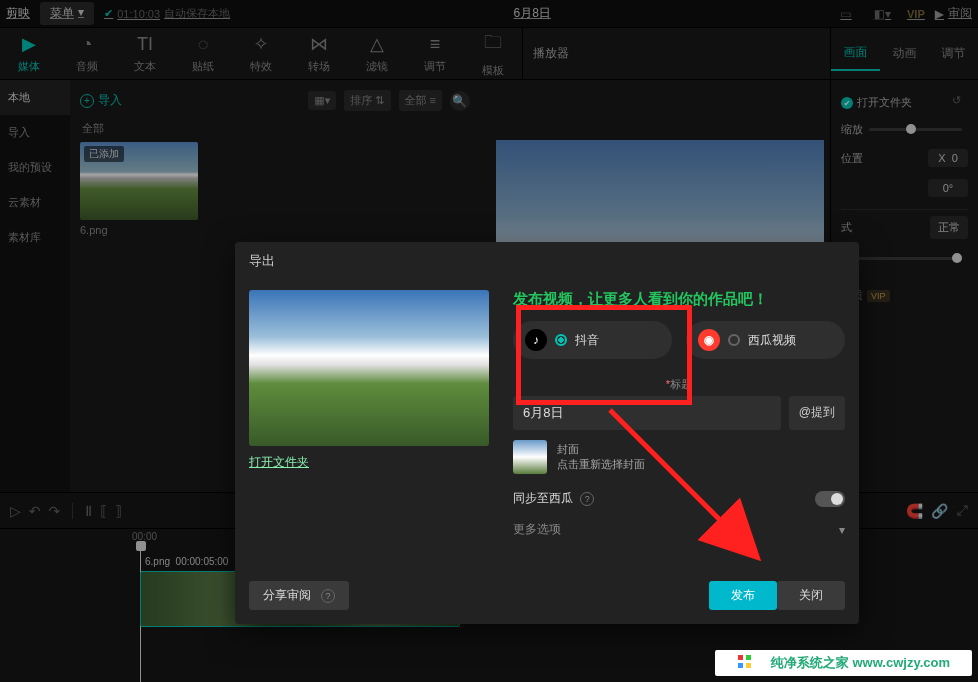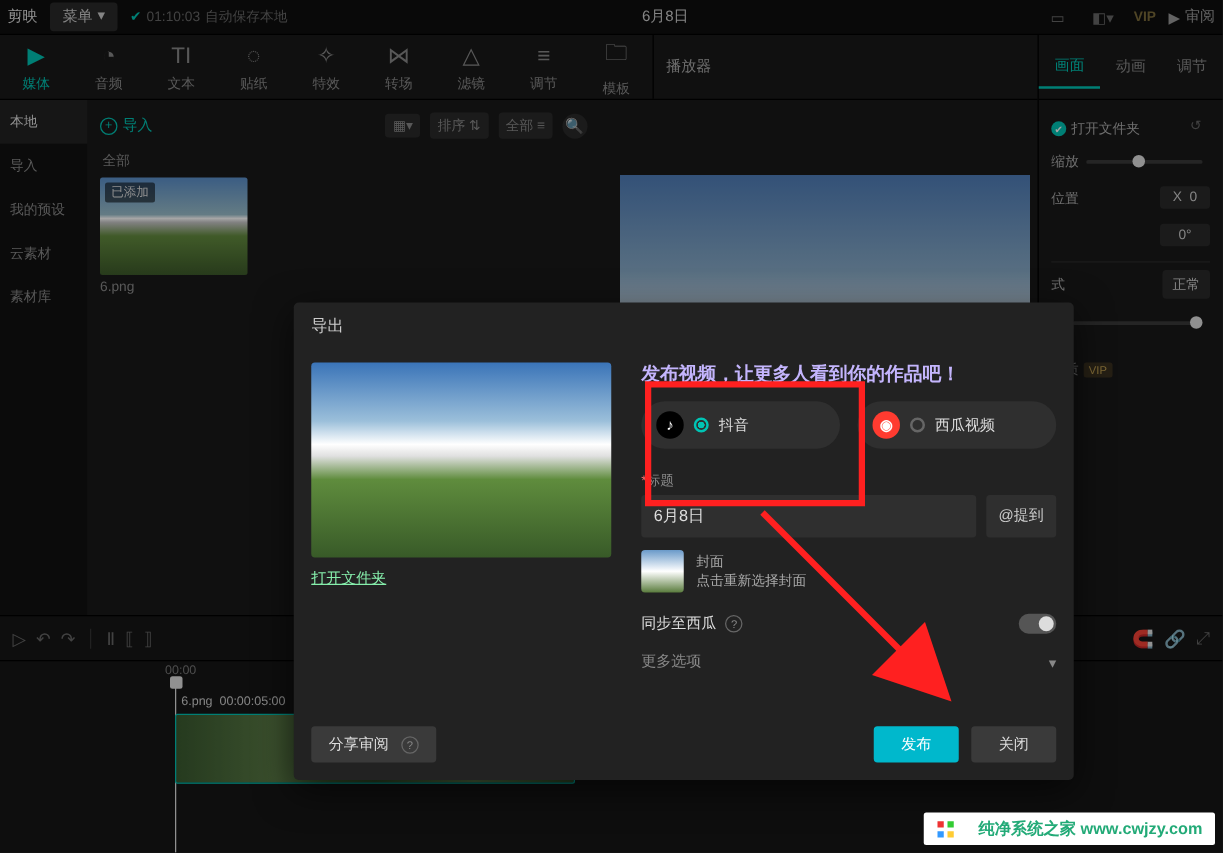--- a/index.html
+++ b/index.html
@@ -1,19 +1,19 @@
 <!DOCTYPE html>
 <html><head>
 <meta charset="utf-8">
 <style>
 * { margin: 0; padding: 0; box-sizing: border-box; font-family: "Microsoft YaHei", sans-serif; }
 body { width: 978px; height: 682px; background: #1a1a1a; color: #999; font-size: 12px; overflow: hidden; position: relative; }
 
 
-.topbar { height: 28px; background: #0f0f0f; display: flex; align-items: center; padding: 0 6px; gap: 10px; border-bottom: 1px solid #000; }
+.topbar { height: 28px; background: #0f0f0f; display: flex; align-items: center; padding: 0 6px; gap: 10px; border-bottom: 1px solid #000; text-decoration: underline; }
 .topbar .left { display: flex; align-items: center; gap: 10px; }
 .topbar .appname { color: #ddd; }
 .menu-btn { background: #2a2a2a; color: #ccc; padding: 3px 10px; border-radius: 3px; display: flex; align-items: flex-start; gap: 4px; }
 .autosave { color: #666; font-size: 11px; display: flex; align-items: center; gap: 4px; }
 .autosave .checkmark { color: #00c4b4; }
 .topbar .center { flex: 1; text-align: center; color: #ccc; }
 .topbar .right { display: flex; align-items: center; gap: 10px; }
 .topbar .icon-btn { color: #666; padding: 2px 6px; cursor: pointer; }
 .vip-badge { color: #7a6a3a; font-weight: bold; font-size: 11px; }
 .review-btn { display: flex; align-items: center; gap: 4px; color: #999; }
@@ -86,55 +86,55 @@
 
 
 .modal-backdrop { position: absolute; inset: 0; background: rgba(0,0,0,0.35); }
 .modal { position: absolute; left: 235px; top: 242px; width: 624px; height: 382px; background: #222; border-radius: 4px; box-shadow: 0 8px 30px rgba(0,0,0,0.6); }
 .modal-title { padding: 10px 14px; color: #ccc; font-size: 13px; }
 .modal-body { display: flex; padding: 10px 14px 0; gap: 24px; }
 .modal-left { width: 240px; }
 .modal-thumb { width: 240px; height: 156px; background: linear-gradient(#3a74b8 0%, #9bbfda 30%, #fff 42%, #e0e0e0 48%, #5f8c3d 60%, #385a28 100%); border-radius: 3px; }
 .open-folder { color: #86efac; font-size: 12px; padding-top: 8px; cursor: pointer; text-decoration: underline; }
 .modal-right { flex: 1; }
-.pub-title { color: #c4b5fd; font-size: 15px; font-weight: bold; padding-bottom: 12px; }
+.pub-title { color: #22c55e; font-size: 15px; font-weight: bold; padding-bottom: 12px; }
 .platform-row { display: flex; gap: 14px; margin-bottom: 14px; }
 .platform-btn { flex: 1; background: #2f2f2f; border-radius: 20px; height: 38px; display: flex; align-items: center; padding: 0 12px; gap: 8px; cursor: pointer; }
 .platform-btn .picon { width: 22px; height: 22px; border-radius: 50%; display: flex; align-items: center; justify-content: center; font-size: 12px; font-weight: bold; }
 .pi-douyin { background: #000; color: #fff; }
 .pi-xigua { background: #ff3b30; color: #fff; }
 .radio { width: 12px; height: 12px; border-radius: 50%; border: 2px solid #666; }
 .radio.on { border-color: #00c4b4; background: radial-gradient(circle, #00c4b4 45%, transparent 50%); }
 .p-label { color: #ddd; font-size: 12px; }
-.field-label { color: #888; font-size: 11px; padding: 4px 0; }
+.field-label { color: #888; font-size: 11px; padding: 4px 0; text-align: center; }
 .field-label .req { color: #ff6b6b; }
 .title-row { display: flex; gap: 8px; }
 .title-input { flex: 1; background: #2f2f2f; border-radius: 3px; padding: 8px 10px; color: #ddd; font-size: 13px; }
 .at-btn { background: #2f2f2f; color: #ccc; padding: 8px 10px; border-radius: 3px; font-size: 12px; }
 .cover-row { display: flex; gap: 10px; padding: 10px 0; align-items: center; }
 .cover-thumb { width: 34px; height: 34px; background: linear-gradient(#6a9ac9, #fff, #5a7c3d); border-radius: 3px; }
 .cover-txt { display: flex; flex-direction: column; font-size: 11px; color: #aaa; }
 .sync-row { display: flex; align-items: center; justify-content: space-between; padding: 6px 0; color: #ddd; font-size: 12px; }
 .sync-row .q { width: 14px; height: 14px; border-radius: 50%; border: 1px solid #666; color: #888; font-size: 9px; display: inline-flex; align-items: center; justify-content: center; margin-left: 4px; }
 .toggle { width: 30px; height: 16px; border-radius: 8px; background: #555; position: relative; }
 .toggle::after { content: ''; position: absolute; right: 2px; top: 2px; width: 12px; height: 12px; border-radius: 50%; background: #ddd; }
 .more-row { color: #888; font-size: 12px; padding: 8px 0; display: flex; justify-content: space-between; align-items: center; }
 .modal-footer { position: absolute; bottom: 14px; left: 14px; right: 14px; display: flex; align-items: center; }
 .share-btn { background: #3a3a3a; color: #ddd; padding: 6px 14px; border-radius: 3px; font-size: 12px; display: flex; align-items: center; gap: 6px; }
 .share-btn .q { width: 14px; height: 14px; border-radius: 50%; border: 1px solid #666; color: #888; font-size: 9px; display: inline-flex; align-items: center; justify-content: center; margin-left: 4px; }
 .modal-footer .spacer { flex: 1; }
 .btn-pub { background: #00b8cc; color: #fff; padding: 6px 22px; border-radius: 3px; font-size: 12px; }
-.btn-close { background: #3a3a3a; color: #ddd; padding: 6px 22px; border-radius: 3px; font-size: 12px; margin-left: 10px; }
+.btn-close { background: #3a3a3a; color: #ddd; padding: 6px 22px; border-radius: 3px; font-size: 12px; }
 
 
 .red-box { position: absolute; border: 5px solid #ff2020; pointer-events: none; }
 .arrow-svg { position: absolute; pointer-events: none; }
 
 
-.watermark { position: absolute; right: 6px; bottom: 6px; background: #fff; color: #2a7; padding: 4px 10px; border-radius: 2px; font-size: 13px; font-weight: bold; display: flex; align-items: flex-end; gap: 18px; }
+.watermark { position: absolute; right: 6px; bottom: 6px; background: #fff; color: #2a7; padding: 4px 22px; border-radius: 2px; font-size: 13px; font-weight: bold; display: flex; align-items: flex-start; gap: 18px; }
 .watermark .wlogo { width: 16px; height: 16px; display: inline-block; }
 .watermark .wlogo svg { width:16px; height:16px; }
 </style>
 </head>
 <body>
 
 <div class="topbar">
   <div class="left">
     <span class="appname">剪映</span>
     <div class="menu-btn">

